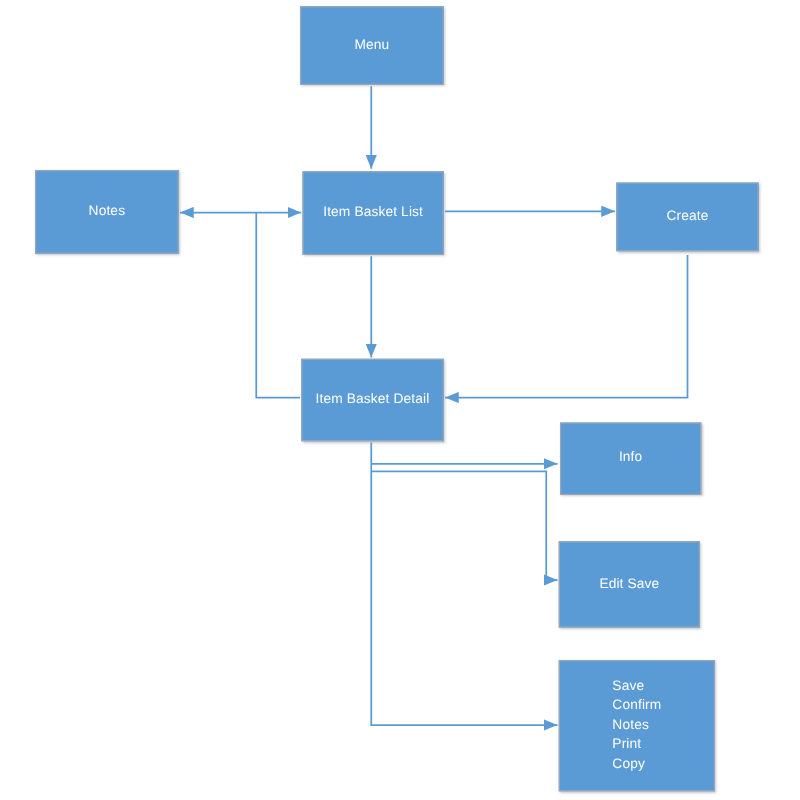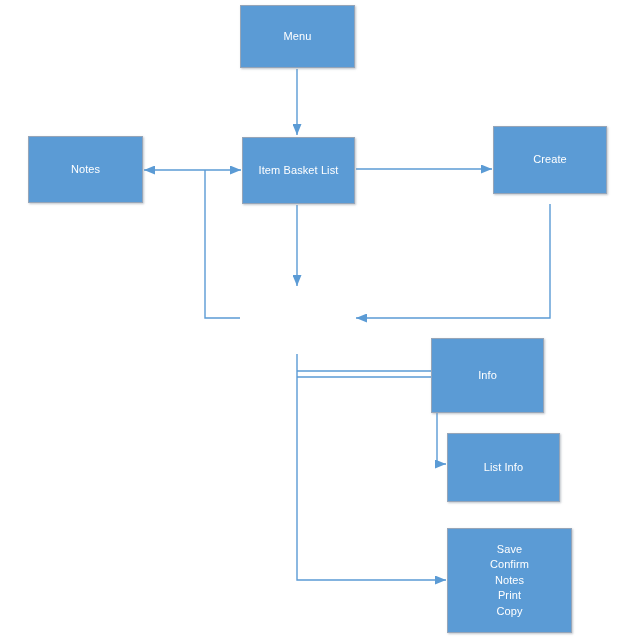--- a/index.html
+++ b/index.html
@@ -32,32 +32,32 @@
     box-sizing: border-box;
     background: var(--node-fill, #5b9bd5);
     border: 1px solid var(--node-border, #96a5b8);
     box-shadow: 1px 1px 2px rgba(140, 150, 160, 0.55);
     color: var(--node-text, #ffffff);
     font-size: 11px;
     letter-spacing: 0.1px;
     display: flex;
     align-items: center;
     justify-content: center;
-    text-align: center;
+    text-align: left;
   }
   .node-label {
     white-space: pre-line;
     line-height: 1.4;
   }
   .node-menu        { left: 240px; top: 5px;   width: 115px; height: 63px; }
   .node-search      { left: 28px;  top: 136px; width: 115px; height: 67px; }
   .node-list        { left: 242px; top: 137px; width: 113px; height: 67px; }
-  .node-create      { left: 493px; top: 126px; width: 114px; height: 68px; }
+  .node-create      { left: 493px; top: 146px; width: 114px; height: 55px; }
   .node-detail      { left: 241px; top: 287px; width: 114px; height: 66px; }
-  .node-info        { left: 431px; top: 338px; width: 113px; height: 75px; }
+  .node-info        { left: 448px; top: 338px; width: 113px; height: 58px; }
   .node-edit-info   { left: 447px; top: 433px; width: 113px; height: 69px; }
   .node-actions     { left: 447px; top: 528px; width: 125px; height: 105px; }
 </style>
 </head>
 <body>
 
 <div class="canvas">
 
   <svg class="connector-layer" viewBox="0 0 640 640" xmlns="http://www.w3.org/2000/svg">
     <defs>
@@ -94,27 +94,30 @@
   </div>
 
   <div class="node node-list">
     <span class="node-label">Item Basket List</span>
   </div>
 
   <div class="node node-create">
     <span class="node-label">Create</span>
   </div>
 
+  <div class="node node-detail">
+    <span class="node-label">Item Basket Detail</span>
+  </div>
 
   <div class="node node-info">
     <span class="node-label">Info</span>
   </div>
 
   <div class="node node-edit-info">
-    <span class="node-label">List Info</span>
+    <span class="node-label">Edit Save</span>
   </div>
 
   <div class="node node-actions">
     <span class="node-label">Save
 Confirm
 Notes
 Print
 Copy</span>
   </div>
 

